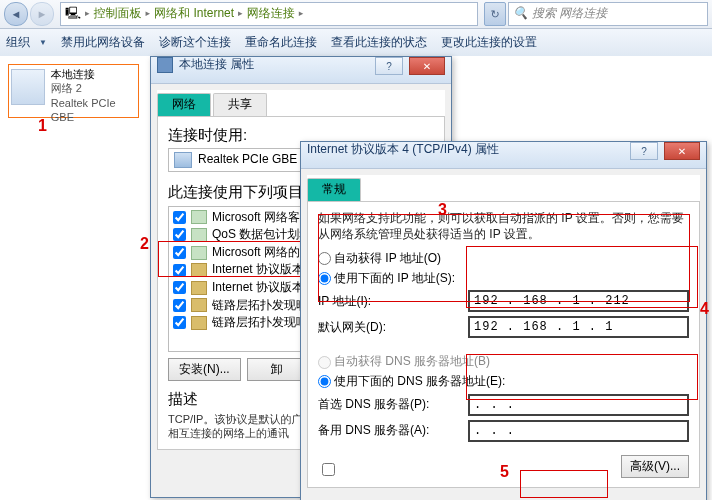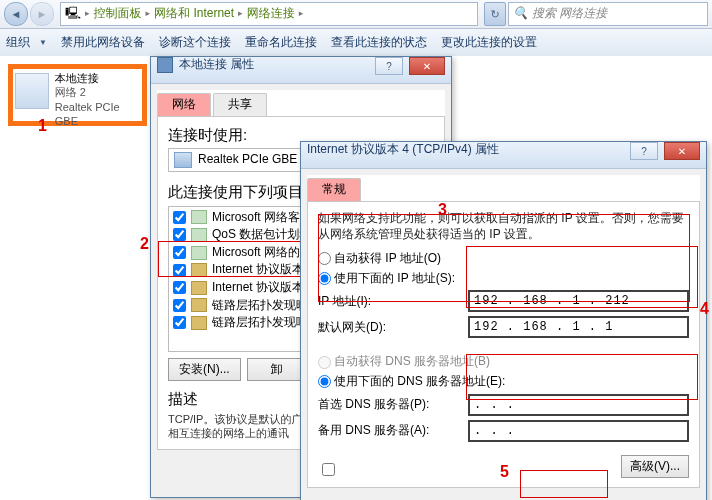--- a/index.html
+++ b/index.html
@@ -7,38 +7,38 @@
 .navbtn{width:22px;height:22px;border-radius:11px;background:linear-gradient(#d9e4f1,#b9cde6);border:1px solid #8faccf;display:flex;align-items:center;justify-content:center;color:#4a6284;font-size:11px}
 .navbtn.fwd{opacity:.45}
 .breadcrumb{flex:1;display:flex;align-items:center;height:22px;background:#fff;border:1px solid #a7b8cf;margin:0 4px;padding:0 4px;gap:4px;font-size:12px}
 .bc-link{color:#4d7c0f}
 .bc-arr{color:#777;font-size:9px}
 .searchbox{width:190px;height:22px;background:#fff;border:1px solid #a7b8cf;display:flex;align-items:center;padding:0 4px;gap:4px;color:#888;font-style:italic}
 .toolbar{display:flex;align-items:center;height:28px;background:linear-gradient(#f2f6fc,#dfe8f3);border-bottom:1px solid #c7d0dd;padding:0 6px;gap:14px;font-size:12px}
 .tb-item{color:#1b3a63;display:flex;align-items:center;gap:9px}
 .tb-arr{font-size:8px;color:#365a85}
 .content{position:absolute;top:56px;left:0;right:0;bottom:0;background:#fff}
-.conn{position:absolute;top:8px;left:8px;width:125px;height:48px;display:flex;gap:6px;border:5px solid #f97316;padding:2px}
+.conn{position:absolute;top:8px;left:8px;width:125px;height:48px;display:flex;gap:6px;border:1px solid #f97316;padding:2px}
 .conn-icon{width:34px;height:34px;background:linear-gradient(#eaf2fb,#c9daee);border:1px solid #b3c5dc;margin-top:2px}
 .conn-tx{font-size:11px;line-height:1.3}
 .conn-name{color:#000}
 .conn-sub{color:#555}
 .ann{position:absolute;color:#d90000;font:16px/1 Arial;font-weight:bold}
 .redbox{position:absolute;border:1px solid #d90000;pointer-events:none}
 
 
 .win{position:absolute;background:#f0f0f0;border:1px solid #5c7ea3;box-shadow:2px 2px 6px rgba(0,0,0,.25)}
 .titlebar{height:26px;background:linear-gradient(#eaf2fb,#d2e1f2);display:flex;align-items:flex-start;padding:0 6px;gap:6px;border-bottom:1px solid #b6c6da}
 .titlebar .t-icon{width:14px;height:14px;background:#6b93c4;border:1px solid #3f6a9a}
 .titlebar .t-txt{flex:1;color:#1b3a63;font-size:12px}
 .winbtn{width:26px;height:16px;background:linear-gradient(#f5f9fe,#d6e3f2);border:1px solid #9db5d1;font-size:10px;display:flex;align-items:center;justify-content:center;color:#3a5a80}
 .winbtn.close{background:linear-gradient(#e87a6f,#c94a3b);color:#fff;border-color:#a33a2d;width:34px}
 
 .tabs{display:flex;background:#fff;border-bottom:1px solid #c8c8c8;margin:6px 6px 0;padding-top:3px}
-.tab{padding:3px 14px;border:1px solid #c8c8c8;border-bottom:none;background:#fca5a5;margin-right:2px;font-size:12px;border-radius:2px 2px 0 0}
+.tab{padding:3px 14px;border:1px solid #c8c8c8;border-bottom:none;background:#14b8a6;margin-right:2px;font-size:12px;border-radius:2px 2px 0 0}
 .tab.inactive{background:#ececec}
 .pane{background:#fff;margin:0 6px 6px;border:1px solid #c8c8c8;border-top:none;padding:8px 10px}
 
 .lbl{font-size:15px;margin-bottom:4px}
 .device{display:flex;align-items:center;gap:6px;border:1px solid #bcbcbc;padding:3px 5px;background:#fff;margin-bottom:10px}
 .dev-icon{width:16px;height:14px;background:linear-gradient(#cfe0f3,#9dbde0);border:1px solid #7fa2c9}
 
 .chklist{border:1px solid #bcbcbc;background:#fff;height:140px;overflow:hidden;padding:2px 0}
 .chkrow{display:flex;align-items:center;gap:5px;padding:1px 4px;font-size:12px}
 .chkrow input{margin:0}

